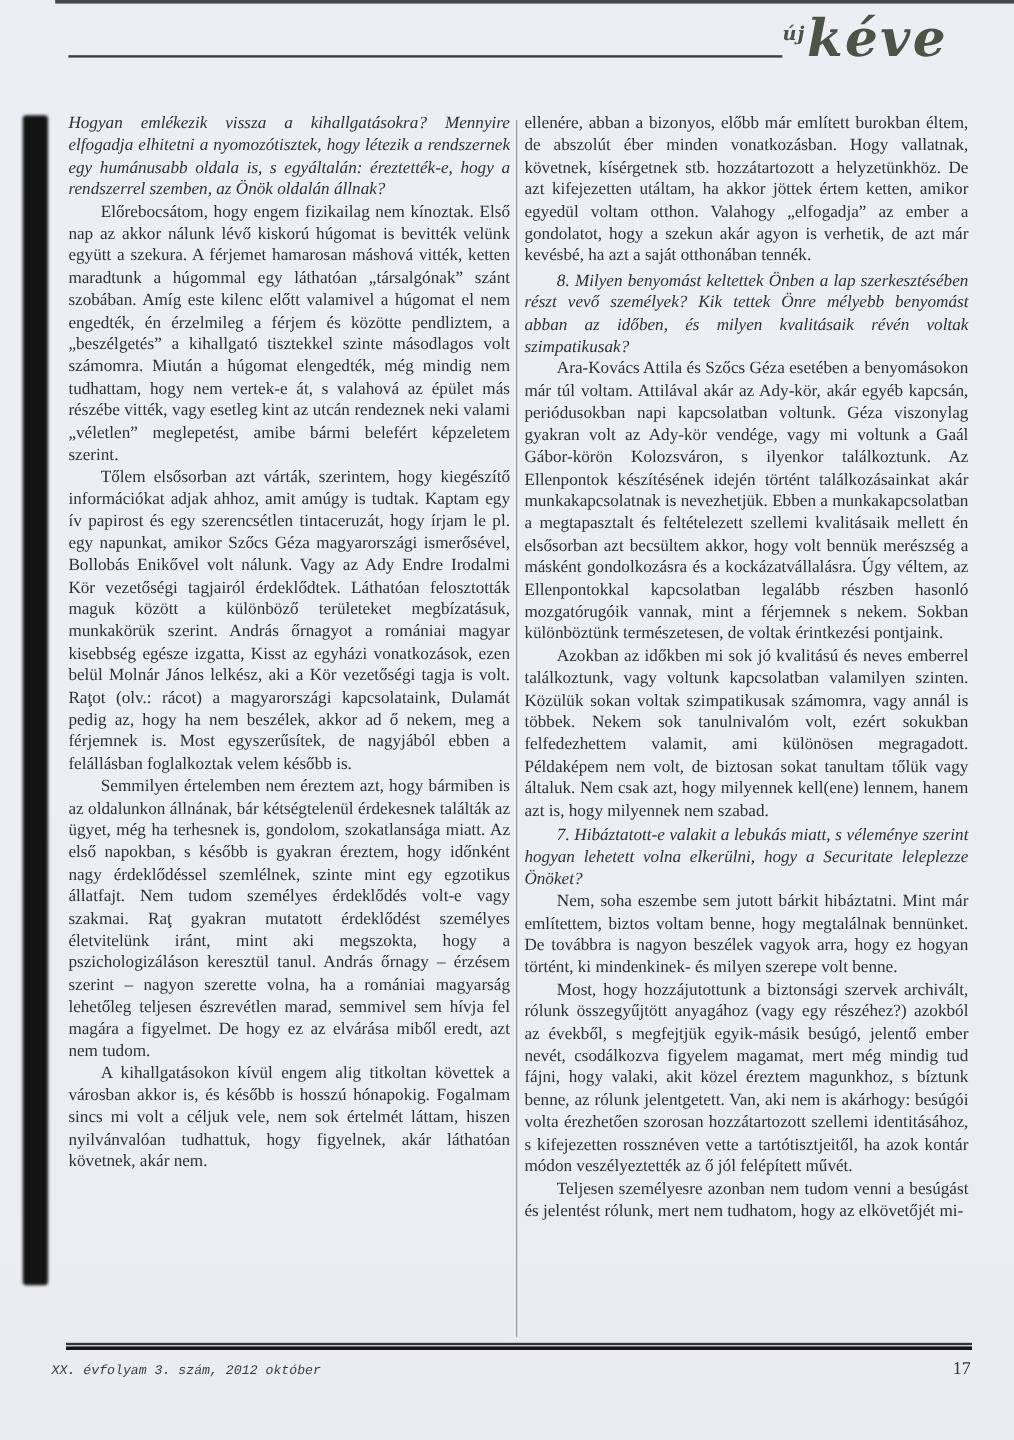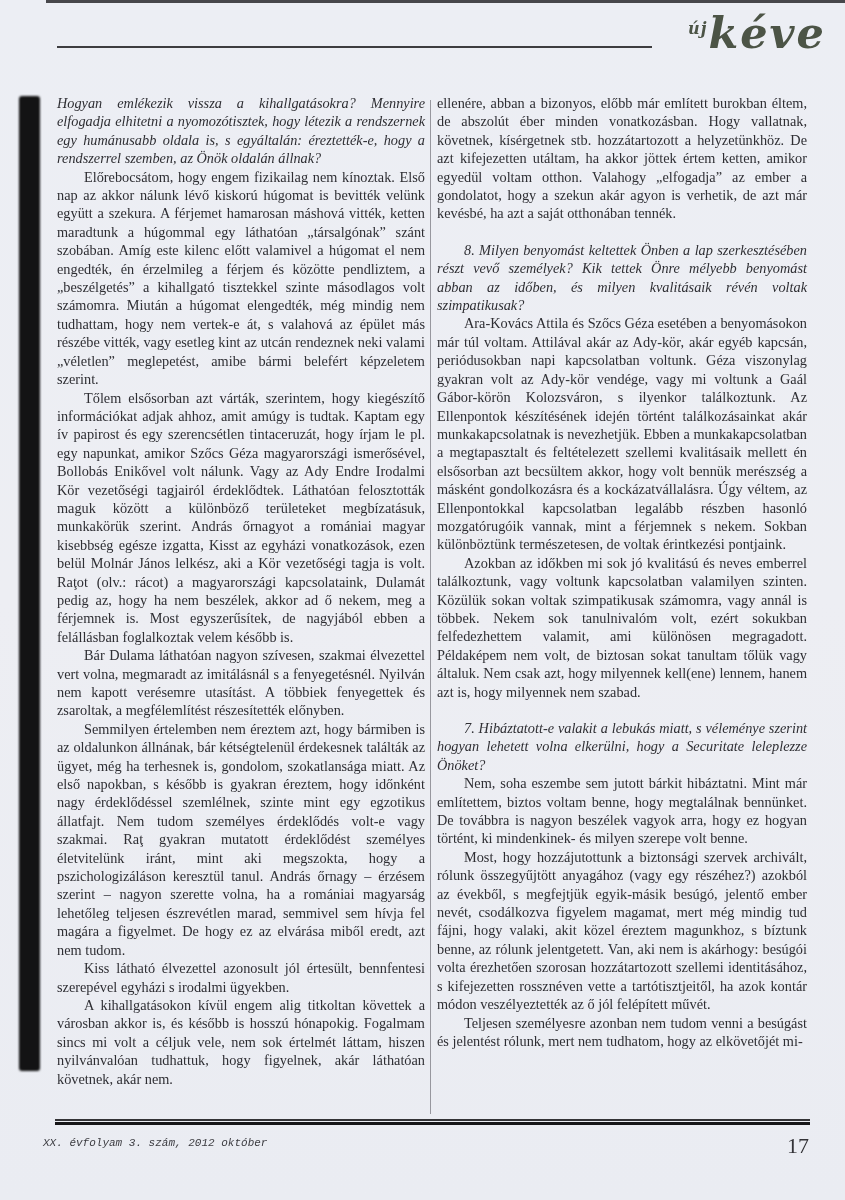--- a/index.html
+++ b/index.html
@@ -27,21 +27,20 @@
   .header-rule {
     position: absolute; left: 57px; top: 46px; width: 595px; height: 2px;
     background: #3d3d40;
   }
   .logo {
     position: absolute; left: 652px; top: 8px;
     color: #4c5446;
     font-family: "DejaVu Serif", serif;
     font-weight: bold; font-style: italic;
     white-space: nowrap;
-    margin-left: 36px;
   }
   .logo-prefix {
     font-size: 16px; letter-spacing: 1px;
     position: relative; top: -14px; margin-right: 1px;
   }
   .logo-name {
     font-size: 43px; letter-spacing: 2px;
   }
   
   .col {
@@ -56,58 +55,56 @@
     background: #97979e;
   }
   .col p {
     margin: 0;
     font-size: 14.3px;
     line-height: 18.4px;
     text-align: justify;
   }
   .col p.indent { text-indent: 27px; }
   .col p.q { font-style: italic; }
-  .col p.gap-top { margin-top: 18px; }
+  .col p.gap-top { margin-top: 2px; }
   
   .footer-rule {
     position: absolute; left: 55px; top: 1119px; width: 755px; height: 6px;
     border-top: 2px solid #333336;
     border-bottom: 3px solid #161618;
     box-sizing: border-box;
   }
   .footer-issue {
     position: absolute; left: 43px; top: 1137px;
     font-style: italic; font-size: 11px; color: #3b3b40; font-family: Liberation Mono, monospace;
   }
   .footer-page {
     position: absolute; right: 36px; top: 1133px;
-    font-size: 22px; color: #333337;
+    font-size: 15px; color: #333337;
   }
 </style>
 </head>
 <body>
 
 <div class="page">
 
   <div class="scan-edge-top"></div>
   <div class="scan-edge-left"></div>
 
   <div class="header-rule"></div>
 
   <div class="logo">
     <span class="logo-prefix">új</span><span class="logo-name">kéve</span>
   </div>
 
   <div class="col col-left">
     <p class="q">Hogyan emlékezik vissza a kihallgatásokra? Mennyire elfogadja elhitetni a nyomozótisztek, hogy létezik a rendszernek egy humánusabb oldala is, s egyáltalán: éreztették-e, hogy a rendszerrel szemben, az Önök oldalán állnak?</p>
     <p class="indent">Előrebocsátom, hogy engem fizikailag nem kínoztak. Első nap az akkor nálunk lévő kiskorú húgomat is bevitték velünk együtt a szekura. A férjemet hamarosan máshová vitték, ketten maradtunk a húgommal egy láthatóan „társalgónak” szánt szobában. Amíg este kilenc előtt valamivel a húgomat el nem engedték, én érzelmileg a férjem és közötte pendliztem, a „beszélgetés” a kihallgató tisztekkel szinte másodlagos volt számomra. Miután a húgomat elengedték, még mindig nem tudhattam, hogy nem vertek-e át, s valahová az épület más részébe vitték, vagy esetleg kint az utcán rendeznek neki valami „véletlen” meglepetést, amibe bármi belefért képzeletem szerint.</p>
     <p class="indent">Tőlem elsősorban azt várták, szerintem, hogy kiegészítő információkat adjak ahhoz, amit amúgy is tudtak. Kaptam egy ív papirost és egy szerencsétlen tintaceruzát, hogy írjam le pl. egy napunkat, amikor Szőcs Géza magyarországi ismerősével, Bollobás Enikővel volt nálunk. Vagy az Ady Endre Irodalmi Kör vezetőségi tagjairól érdeklődtek. Láthatóan felosztották maguk között a különböző területeket megbízatásuk, munkakörük szerint. András őrnagyot a romániai magyar kisebbség egésze izgatta, Kisst az egyházi vonatkozások, ezen belül Molnár János lelkész, aki a Kör vezetőségi tagja is volt. Raţot (olv.: rácot) a magyarországi kapcsolataink, Dulamát pedig az, hogy ha nem beszélek, akkor ad ő nekem, meg a férjemnek is. Most egyszerűsítek, de nagyjából ebben a felállásban foglalkoztak velem később is.</p>
-    <p class="indent">Bár Dulama láthatóan nagyon szívesen, szakmai élvezettel vert volna, megmaradt az imitálásnál s a fenyegetésnél. Nyilván nem kapott verésemre utasítást. A többiek fenyegettek és zsaroltak, a megfélemlítést részesítették előnyben.</p>
     <p class="indent">Semmilyen értelemben nem éreztem azt, hogy bármiben is az oldalunkon állnának, bár kétségtelenül érdekesnek találták az ügyet, még ha terhesnek is, gondolom, szokatlansága miatt. Az első napokban, s később is gyakran éreztem, hogy időnként nagy érdeklődéssel szemlélnek, szinte mint egy egzotikus állatfajt. Nem tudom személyes érdeklődés volt-e vagy szakmai. Raţ gyakran mutatott érdeklődést személyes életvitelünk iránt, mint aki megszokta, hogy a pszichologizáláson keresztül tanul. András őrnagy – érzésem szerint – nagyon szerette volna, ha a romániai magyarság lehetőleg teljesen észrevétlen marad, semmivel sem hívja fel magára a figyelmet. De hogy ez az elvárása miből eredt, azt nem tudom.</p>
-    <p class="indent">Kiss látható élvezettel azonosult jól értesült, bennfentesi szerepével egyházi s irodalmi ügyekben.</p>
     <p class="indent">A kihallgatásokon kívül engem alig titkoltan követtek a városban akkor is, és később is hosszú hónapokig. Fogalmam sincs mi volt a céljuk vele, nem sok értelmét láttam, hiszen nyilvánvalóan tudhattuk, hogy figyelnek, akár láthatóan követnek, akár nem.</p>
   </div>
 
   <div class="col-divider"></div>
 
   <div class="col col-right">
     <p>ellenére, abban a bizonyos, előbb már említett burokban éltem, de abszolút éber minden vonatkozásban. Hogy vallatnak, követnek, kísérgetnek stb. hozzátartozott a helyzetünkhöz. De azt kifejezetten utáltam, ha akkor jöttek értem ketten, amikor egyedül voltam otthon. Valahogy „elfogadja” az ember a gondolatot, hogy a szekun akár agyon is verhetik, de azt már kevésbé, ha azt a saját otthonában tennék.</p>
     <p class="q indent gap-top">8. Milyen benyomást keltettek Önben a lap szerkesztésében részt vevő személyek? Kik tettek Önre mélyebb benyomást abban az időben, és milyen kvalitásaik révén voltak szimpatikusak?</p>
     <p class="indent">Ara-Kovács Attila és Szőcs Géza esetében a benyomásokon már túl voltam. Attilával akár az Ady-kör, akár egyéb kapcsán, periódusokban napi kapcsolatban voltunk. Géza viszonylag gyakran volt az Ady-kör vendége, vagy mi voltunk a Gaál Gábor-körön Kolozsváron, s ilyenkor találkoztunk. Az Ellenpontok készítésének idején történt találkozásainkat akár munkakapcsolatnak is nevezhetjük. Ebben a munkakapcsolatban a megtapasztalt és feltételezett szellemi kvalitásaik mellett én elsősorban azt becsültem akkor, hogy volt bennük merészség a másként gondolkozásra és a kockázatvállalásra. Úgy véltem, az Ellenpontokkal kapcsolatban legalább részben hasonló mozgatórugóik vannak, mint a férjemnek s nekem. Sokban különböztünk természetesen, de voltak érintkezési pontjaink.</p>
     <p class="indent">Azokban az időkben mi sok jó kvalitású és neves emberrel találkoztunk, vagy voltunk kapcsolatban valamilyen szinten. Közülük sokan voltak szimpatikusak számomra, vagy annál is többek. Nekem sok tanulnivalóm volt, ezért sokukban felfedezhettem valamit, ami különösen megragadott. Példaképem nem volt, de biztosan sokat tanultam tőlük vagy általuk. Nem csak azt, hogy milyennek kell(ene) lennem, hanem azt is, hogy milyennek nem szabad.</p>

